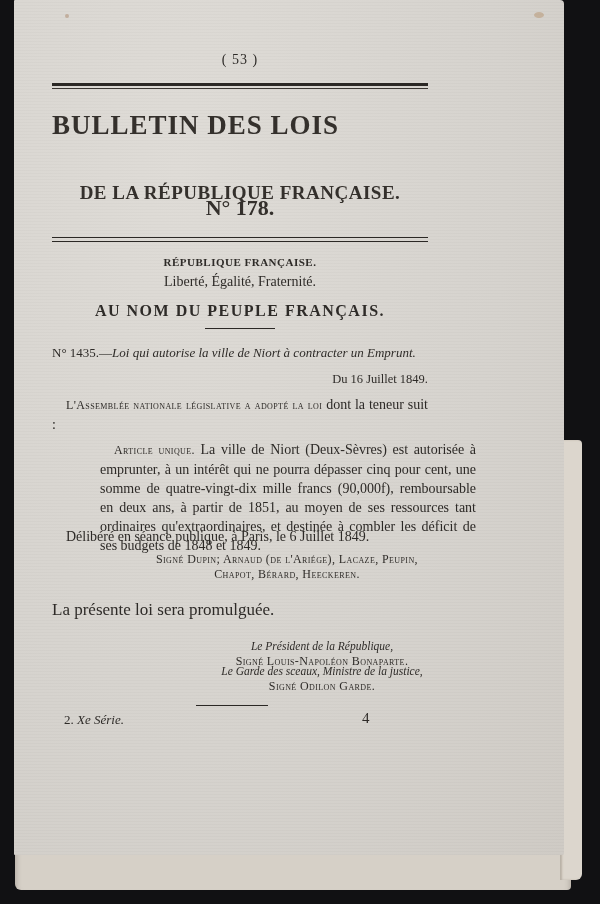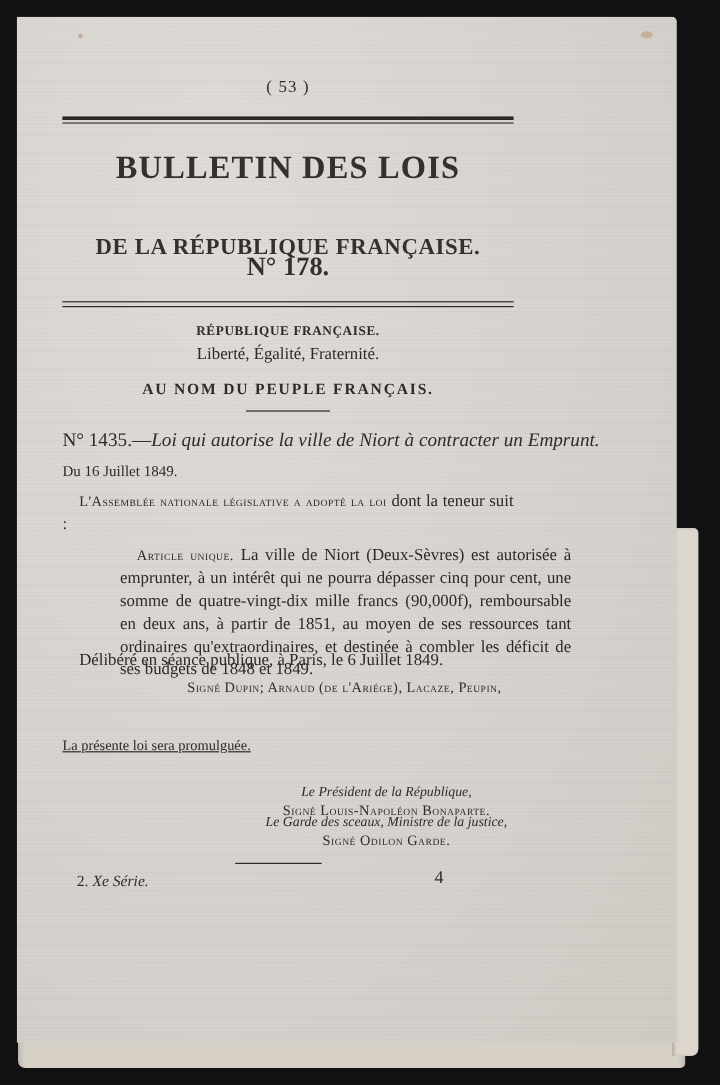--- a/index.html
+++ b/index.html
@@ -34,21 +34,21 @@
       top: 440px;
       width: 22px;
       height: 440px;
       background: #dcd6cd;
       border-radius: 0 4px 6px 0;
       box-shadow: inset 2px 0 2px rgba(120,110,95,0.35);
     }
     .page {
       position: absolute;
       left: 14px;
-      top: 14px;
+      top: 0;
       width: 550px;
       height: 855px;
       background: #d9d6d1;
       background-image:
         repeating-linear-gradient(0deg, rgba(0,0,0,0.018) 0px, rgba(0,0,0,0.018) 1px, transparent 1px, transparent 3px),
         radial-gradient(ellipse at 30% 20%, #dfdcd7 0%, #d6d3ce 60%, #cfcbc5 100%);
       border-radius: 1px 4px 2px 1px;
     }
     .page-inner {
       position: absolute;
@@ -75,21 +75,21 @@
       border-top: 3px solid #2b2825;
       border-bottom: 1px solid #3a3632;
       box-sizing: border-box;
     }
     .rule-top { top: 83px; }
     .rule-mid { top: 237px; height: 5px; border-top: 1.5px solid #2b2825; border-bottom: 1.5px solid #2b2825; }
     .title-1 {
       position: absolute;
       top: 110px;
       left: 0; width: 376px;
-      text-align: center;
+      text-align: left;
       font-size: 27px;
       letter-spacing: 1px;
       font-weight: bold;
       color: #34302c;
     }
     .title-2 {
       position: absolute;
       top: 158px;
       left: 0; width: 376px;
       text-align: center;
@@ -122,45 +122,45 @@
       top: 274px;
       left: 0; width: 376px;
       text-align: center;
       font-size: 14px;
     }
     .au-nom {
       position: absolute;
       top: 302px;
       left: 0; width: 376px;
       text-align: center;
-      font-size: 13px;
+      font-size: 16px;
       letter-spacing: 1.5px;
       font-weight: bold;
     }
     .short-rule {
       position: absolute;
       top: 328px;
       left: 153px;
       width: 70px;
       border-top: 1.5px solid #2b2825;
     }
     .law-head {
       position: absolute;
       top: 345px;
       left: 0; width: 380px;
-      font-size: 16px;
+      font-size: 13px;
       white-space: nowrap;
     }
     .law-head .num { font-style: normal; }
     .law-head .desc { font-style: italic; }
     .date-line {
       position: absolute;
       top: 372px;
       left: 0; width: 376px;
-      text-align: left;
+      text-align: right;
       font-size: 12.5px;
     }
     .body-text {
       position: absolute;
       left: 0;
       width: 376px;
       font-size: 14px;
       line-height: 19px;
       text-align: justify;
       color: #2c2926;
@@ -177,22 +177,21 @@
       text-align: center;
       line-height: 15px;
     }
     .sig-it { font-style: italic; }
     .sig1 { top: 552px; }
     .promul {
       position: absolute;
       top: 600px;
       left: 0;
       width: 376px;
-      font-size: 12px;
-      text-decoration: underline;
+      font-size: 17px;
     }
     .sig2 { top: 627px; left: 150px; width: 240px; margin-top: 12px; }
     .sig3 { top: 664px; left: 150px; width: 240px; }
     .short-rule-2 {
       position: absolute;
       top: 705px;
       left: 144px;
       width: 72px;
       border-top: 1.5px solid #2b2825;
     }
@@ -251,20 +250,21 @@
       </div>
 
       <div class="body-text p2">
         <span class="sc">Article unique.</span><span> La ville de Niort (Deux-Sèvres) est autorisée à emprunter, à un intérêt qui ne pourra dépasser cinq pour cent, une somme de quatre-vingt-dix mille francs (90,000f), remboursable en deux ans, à partir de 1851, au moyen de ses ressources tant ordinaires qu'extraordinaires, et destinée à combler les déficit de ses budgets de 1848 et 1849.</span>
       </div>
 
       <div class="body-text p3">Délibéré en séance publique, à Paris, le 6 Juillet 1849.</div>
 
       <div class="sig-block sig1">
         <div class="sc">Signé Dupin; Arnaud (de l'Ariége), Lacaze, Peupin,</div>
+        <div class="sc">Chapot, Bérard, Heeckeren.</div>
       </div>
 
       <div class="promul">La présente loi sera promulguée.</div>
 
       <div class="sig-block sig2">
         <div class="sig-it">Le Président de la République,</div>
         <div class="sc">Signé Louis-Napoléon Bonaparte.</div>
       </div>
 
       <div class="sig-block sig3">

